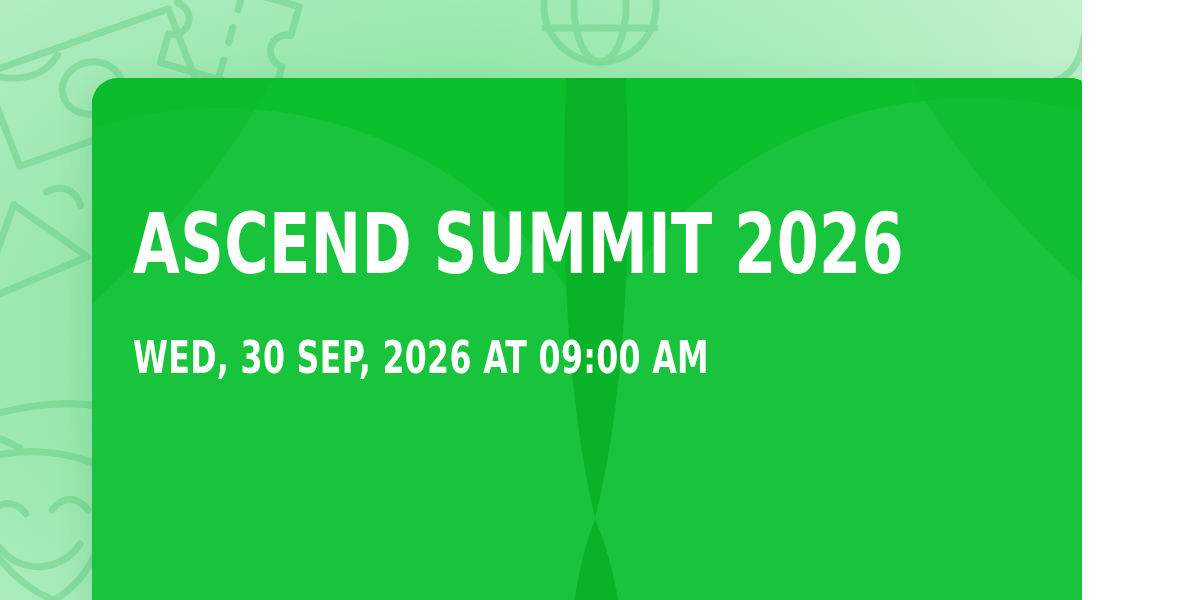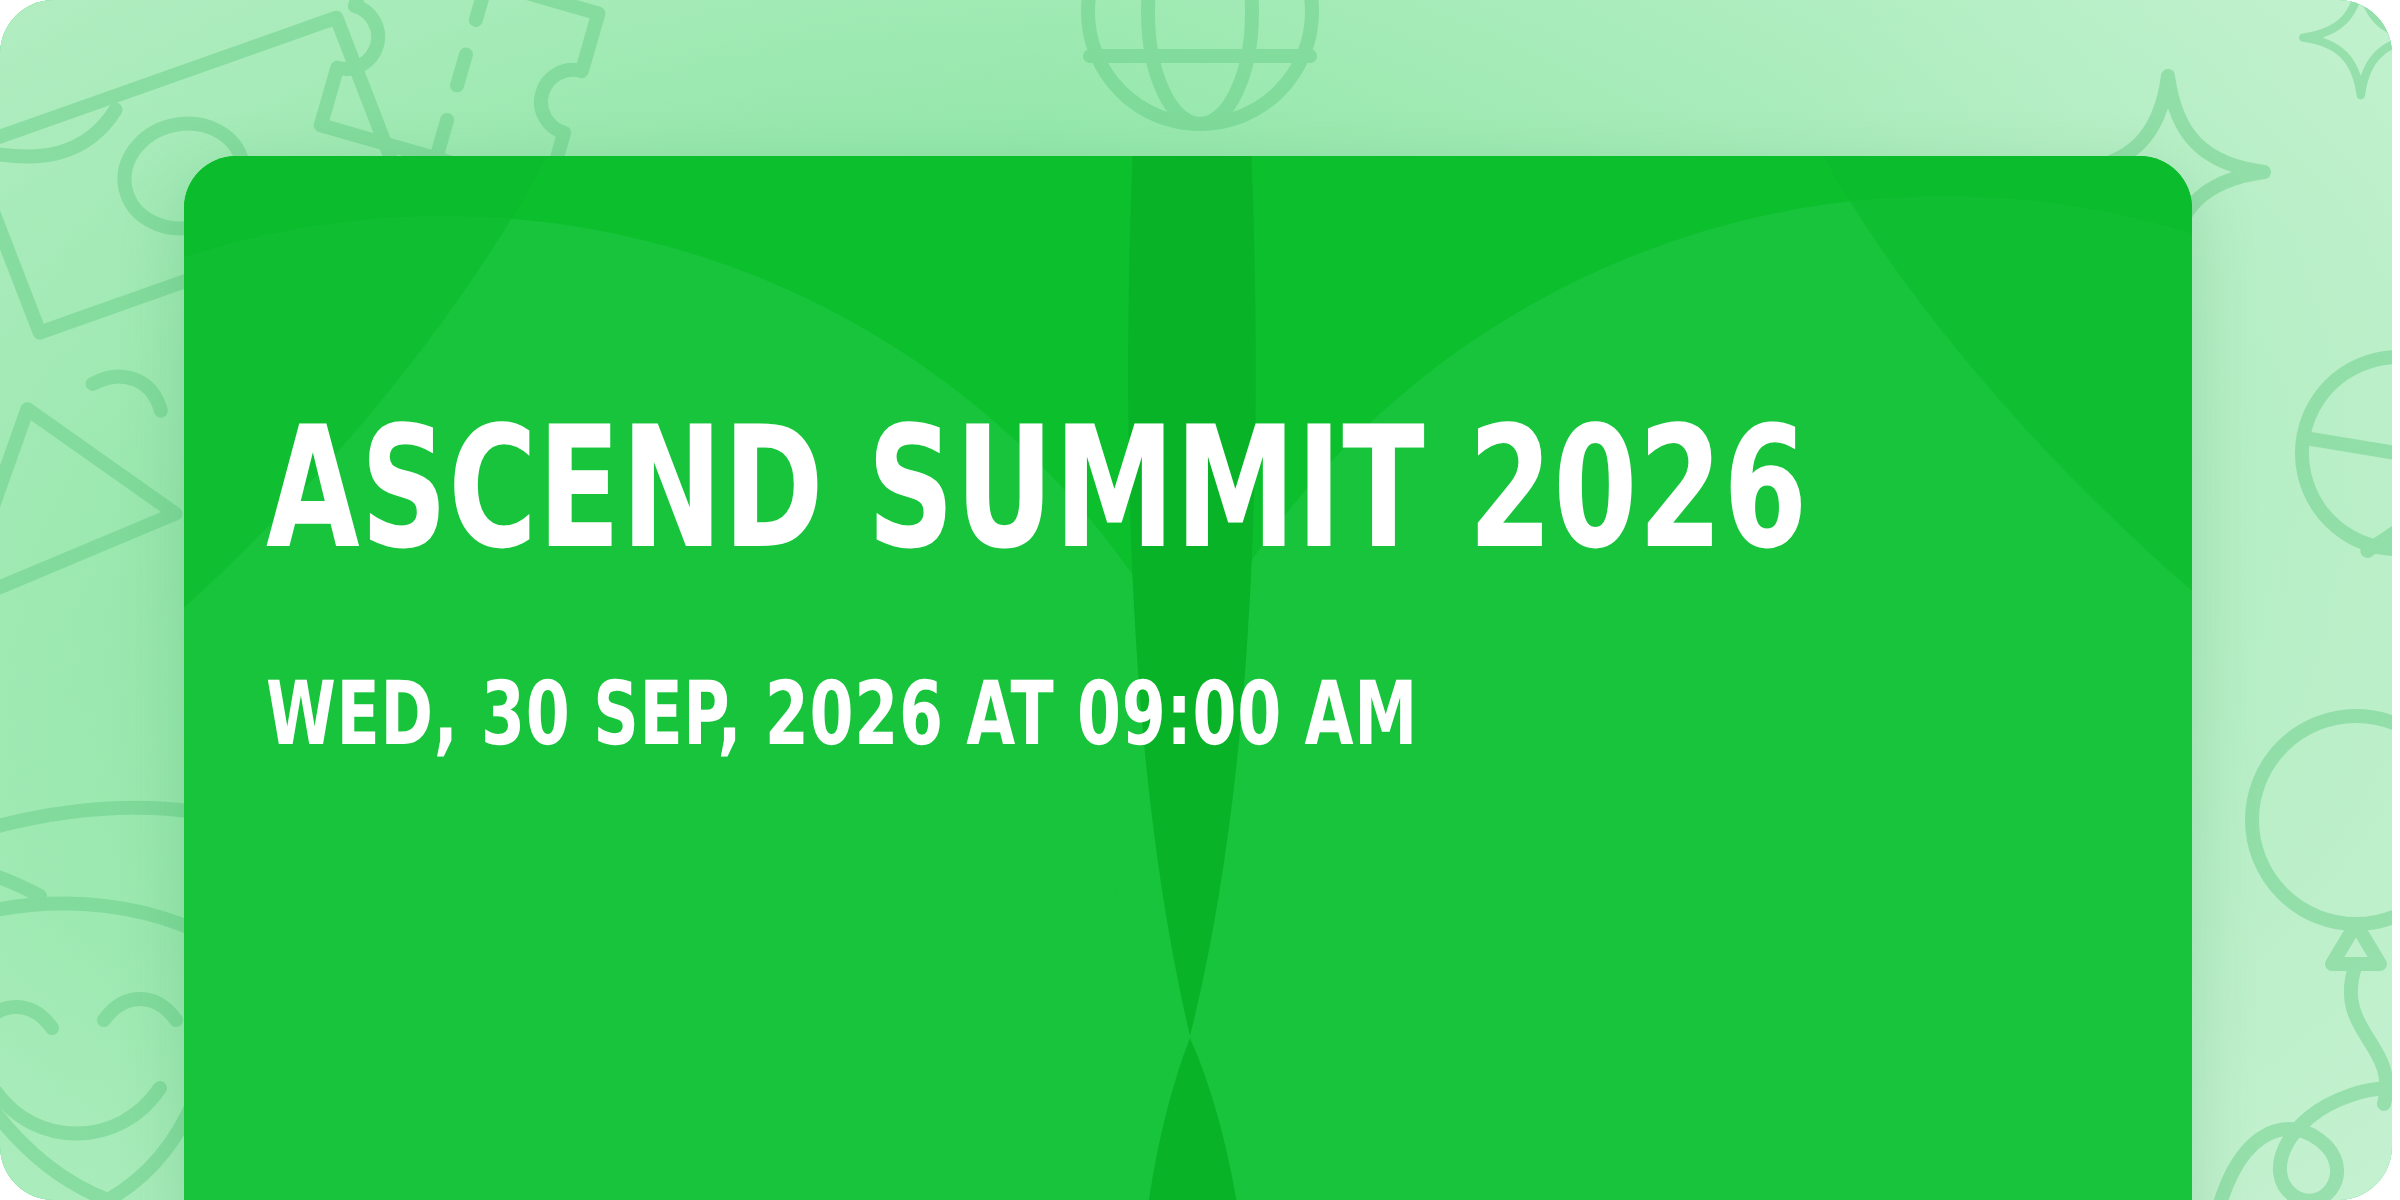--- a/index.html
+++ b/index.html
@@ -6,25 +6,24 @@
     margin: 0;
     padding: 0;
     width: 1200px;
     height: 600px;
     overflow: hidden;
     font-family: "Liberation Sans", sans-serif;
   }
 
   #stage {
     position: relative;
-    width: 1196px;
+    width: 1082px;
     height: 600px;
     overflow: hidden;
     background: #22c55e;
-    border-radius: 27px;
   }
 
   
   .bg-base {
     position: absolute;
     inset: 0;
     background:
       radial-gradient(125% 115% at 18% 46%, #7FE29A 0%, #8CE6A5 28%, #A9ECBB 55%, #C2F2CF 78%, #CDF5D8 100%);
   }
   .bg-tint {

